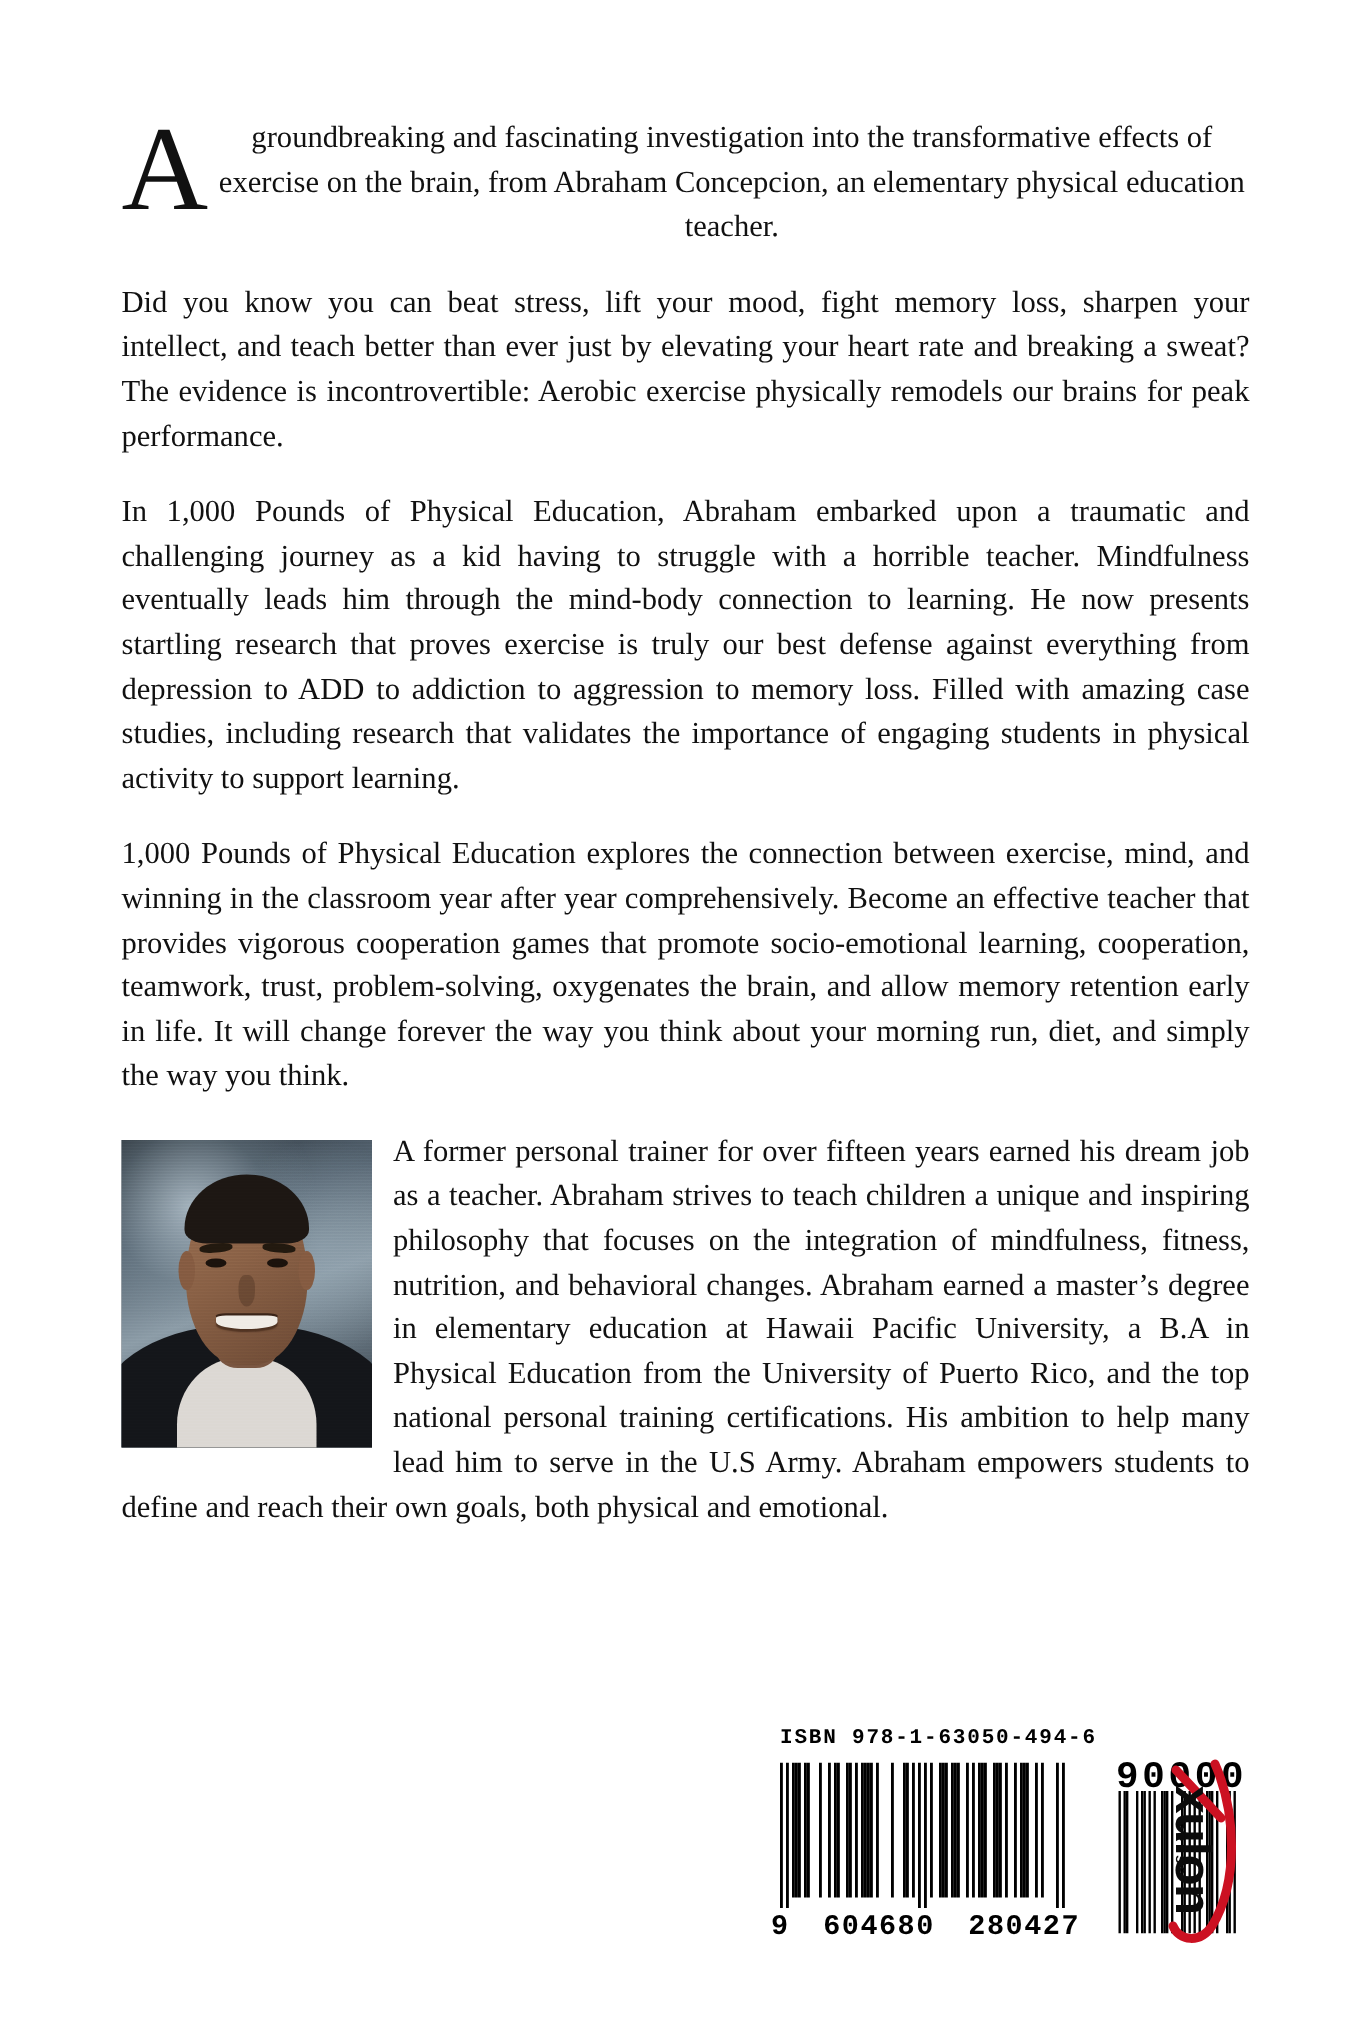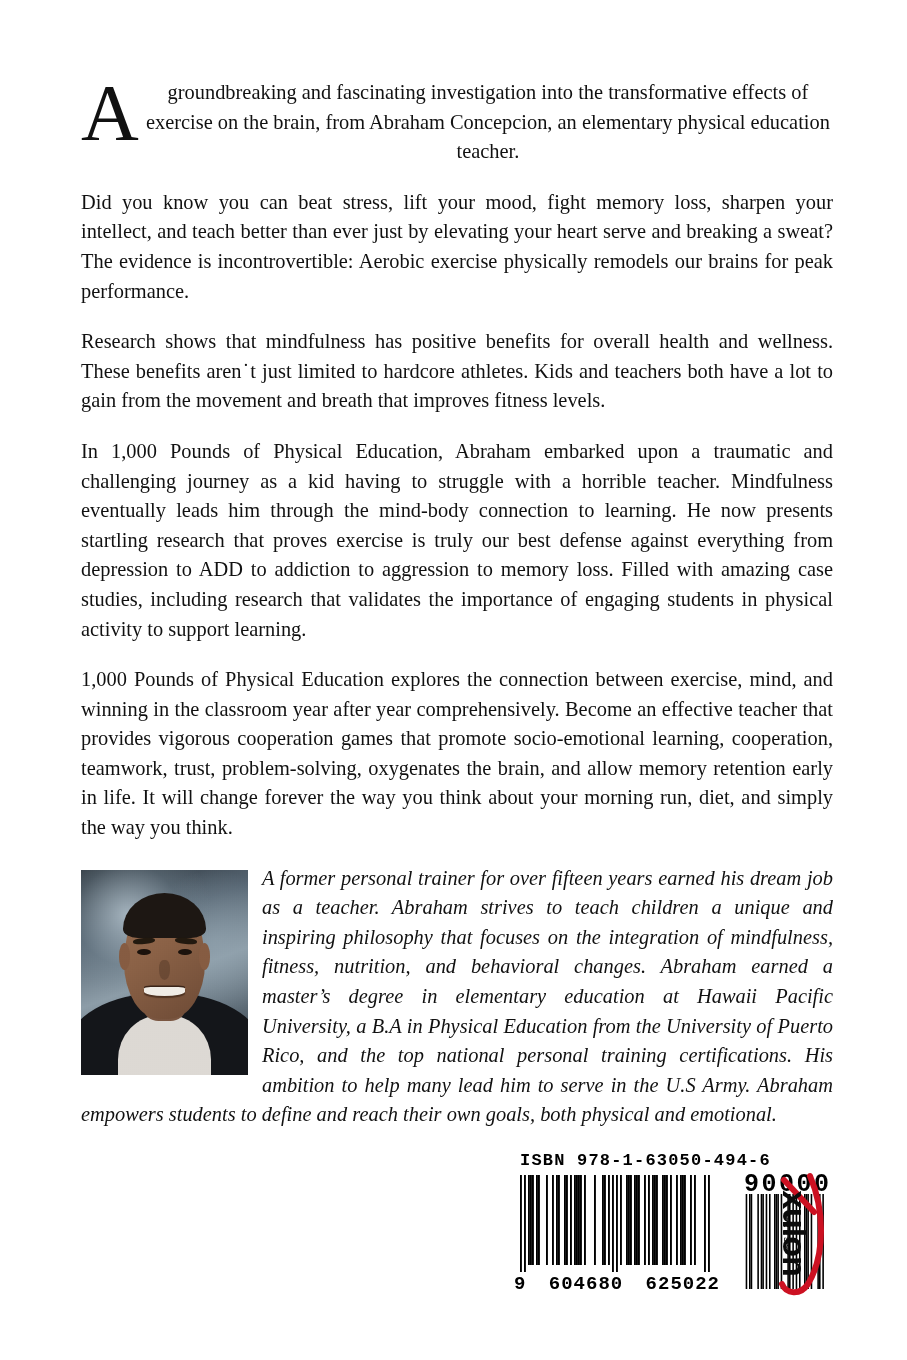--- a/index.html
+++ b/index.html
@@ -53,21 +53,20 @@
     text-align: center;
     margin: 0;
     color: #111111;
   }
 
   b.inline-bold { font-weight: normal; }
 
   
   .bio-block {
     position: relative;
-    font-style: italic;
   }
   .author-photo {
     float: left;
     width: 167px;
     height: 205px;
     margin: 6px 14px 2px 0;
     position: relative;
     overflow: hidden;
     background: #4d5862;
   }
@@ -197,21 +196,21 @@
     width: 322px;
     height: 170px;
     background: #ffffff;
     box-sizing: border-box;
   }
   .isbn-line {
     position: absolute;
     left: 14px;
     top: 5px;
     font-family: "Liberation Mono", "DejaVu Sans Mono", monospace;
-    font-size: 17px;
+    font-size: 14px;
     letter-spacing: 1.2px;
     color: #000;
     white-space: nowrap;
     font-weight: 700;
   }
   .bars-main {
     position: absolute;
     left: 14px;
     top: 29px;
     width: 190px;
@@ -294,23 +293,22 @@
 
 <div class="page">
 
   <div class="content">
 
     <div class="lede">
       <span class="dropcap">A</span>
       <p>groundbreaking and fascinating investigation into the transformative effects of exercise on the brain, from Abraham Concepcion, an elementary physical education teacher.</p>
     </div>
 
-    <p class="body-text">Did you know you can beat stress, lift your mood, fight memory loss, sharpen your intellect, and teach better than ever just by elevating your heart serve and breaking a sweat? The evidence is incontrovertible: Aerobic exercise physically remodels our brains for peak performance.</p>
-
-    <p class="body-text">Research shows that mindfulness has positive benefits for overall health and wellness. These benefits aren˙t just limited to hardcore athletes. Kids and teachers both have a lot to gain from the movement and breath that improves fitness levels.</p>
+    <p class="body-text">Did you know you can beat stress, lift your mood, fight memory loss, sharpen your intellect, and teach better than ever just by elevating your heart rate and breaking a sweat? The evidence is incontrovertible: Aerobic exercise physically remodels our brains for peak performance.</p>
+
 
     <p class="body-text"><span>In 1,000 Pounds of Physical Education, Abraham embarked upon a traumatic and challenging journey as a kid having to struggle with a horrible teacher. Mindfulness eventually leads him through the mind-body connection to learning. He now presents startling research that proves exercise is truly our best defense against everything from depression to </span><b class="inline-bold">ADD</b><span> to addiction to aggression to memory loss. Filled with amazing case studies, including research that validates the importance of engaging students in physical activity to support learning.</span></p>
 
     <p class="body-text">1,000 Pounds of Physical Education explores the connection between exercise, mind, and winning in the classroom year after year comprehensively. Become an effective teacher that provides vigorous cooperation games that promote socio-emotional learning, cooperation, teamwork, trust, problem-solving, oxygenates the brain, and allow memory retention early in life.  It will change forever the way you think about your morning run, diet, and simply the way you think.</p>
 
     <div class="bio-block">
       <div class="author-photo">
         <div class="photo-bg"></div>
         <div class="photo-shoulders"></div>
         <div class="photo-jersey"></div>
@@ -417,21 +415,21 @@
           <rect x="66.667" y="0" width="1.583" height="95"></rect>
           <rect x="73.333" y="0" width="1.583" height="95"></rect>
           <rect x="75.000" y="0" width="1.583" height="95"></rect>
           <rect x="78.333" y="0" width="1.583" height="95"></rect>
         </g>
     </svg>
 
     <div class="ean-digits">
       <span>9</span>
       <span>604680</span>
-      <span>625022</span>
+      <span>280427</span>
     </div>
 
     <div class="xulon-logo">
       <svg class="xulon-swoosh" viewBox="0 0 62 130" preserveAspectRatio="none">
         <path d="M 46 8 C 60 40, 62 86, 44 116 C 36 128, 22 126, 18 116" fill="none" stroke="#cc1122" stroke-width="6" stroke-linecap="round"></path>
         <path d="M 20 12 L 50 44" fill="none" stroke="#cc1122" stroke-width="6" stroke-linecap="round"></path>
       </svg>
       <div class="xulon-word">xulon</div>
       <div class="xulon-press">PRESS</div>
     </div>

